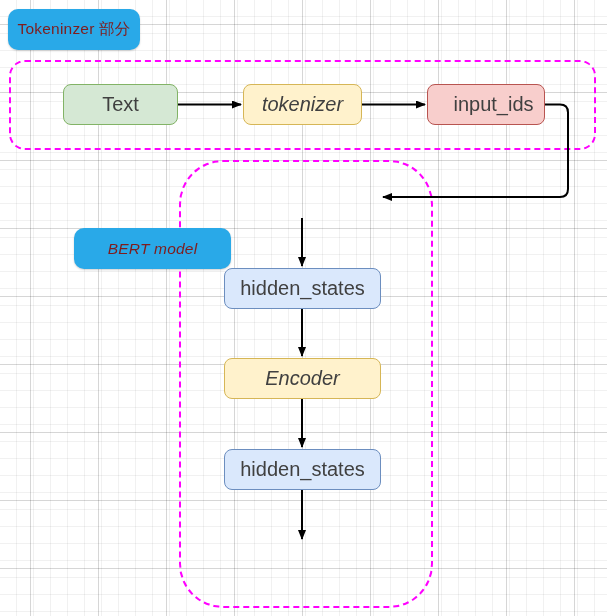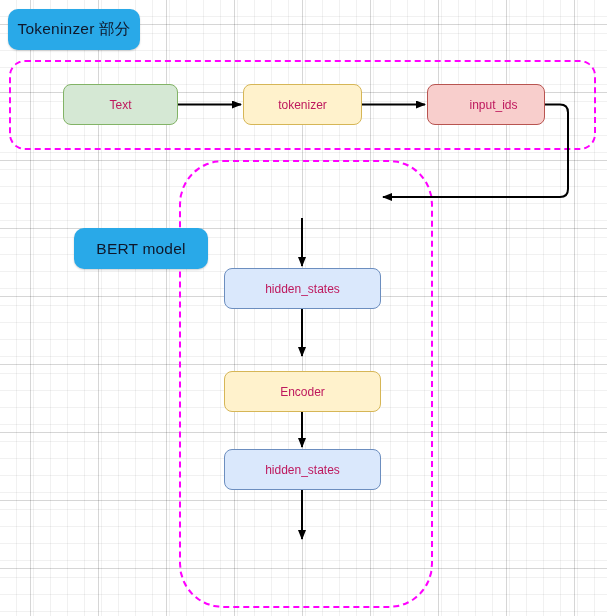--- a/index.html
+++ b/index.html
@@ -51,55 +51,55 @@
     border-radius: 44px;
   }
 
   
   .pill {
     position: absolute;
     display: flex;
     align-items: center;
     justify-content: center;
     background: #29a9e8;
-    color: #0f172a;
+    color: #7f1d1d;
     border-radius: 10px;
     font-size: 15.5px;
     letter-spacing: 0.2px;
     box-shadow: 0 1px 2px rgba(0,0,0,0.18);
     white-space: nowrap;
     box-sizing: border-box;
   }
   #pill-tokenizer { left: 8px;  top: 9px;   width: 132px; height: 41px; }
-  #pill-bert      { left: 74px; top: 228px; width: 134px; height: 41px; }
+  #pill-bert      { left: 74px; top: 228px; width: 157px; height: 41px; font-style: italic; }
 
   
   .node {
     position: absolute;
     display: flex;
     align-items: center;
     justify-content: center;
     border-radius: 8px;
     border: 1.5px solid #888;
-    font-size: 12px;
-    color: #be185d;
+    font-size: 20px;
+    color: #404040;
     box-sizing: border-box;
     white-space: nowrap;
   }
   .node.green  { background: #d5e8d4; border-color: #82b366; }
-  .node.yellow { background: #fff2cc; border-color: #d6b656; }
+  .node.yellow { background: #fff2cc; border-color: #d6b656; font-style: italic; }
   .node.red    { background: #f8cecc; border-color: #b85450; padding-left: 15px; }
   .node.blue   { background: #dae8fc; border-color: #6c8ebf; }
 
   #node-text       { left: 63px;  top: 84px;  width: 115px; height: 41px; }
   #node-tokenizer  { left: 243px; top: 84px;  width: 119px; height: 41px; }
   #node-inputids   { left: 427px; top: 84px;  width: 118px; height: 41px; }
   #node-embedding  { left: 224px; top: 177px; width: 157px; height: 41px; }
   #node-hidden-1   { left: 224px; top: 268px; width: 157px; height: 41px; }
-  #node-encoder    { left: 224px; top: 371px; width: 157px; height: 41px; }
+  #node-encoder    { left: 224px; top: 358px; width: 157px; height: 41px; }
   #node-hidden-2   { left: 224px; top: 449px; width: 157px; height: 41px; }
   #node-predheads  { left: 224px; top: 541px; width: 157px; height: 41px; }
 
   
   #connectors {
     position: absolute;
     left: 0; top: 0;
     width: 607px; height: 616px;
     pointer-events: none;
   }

